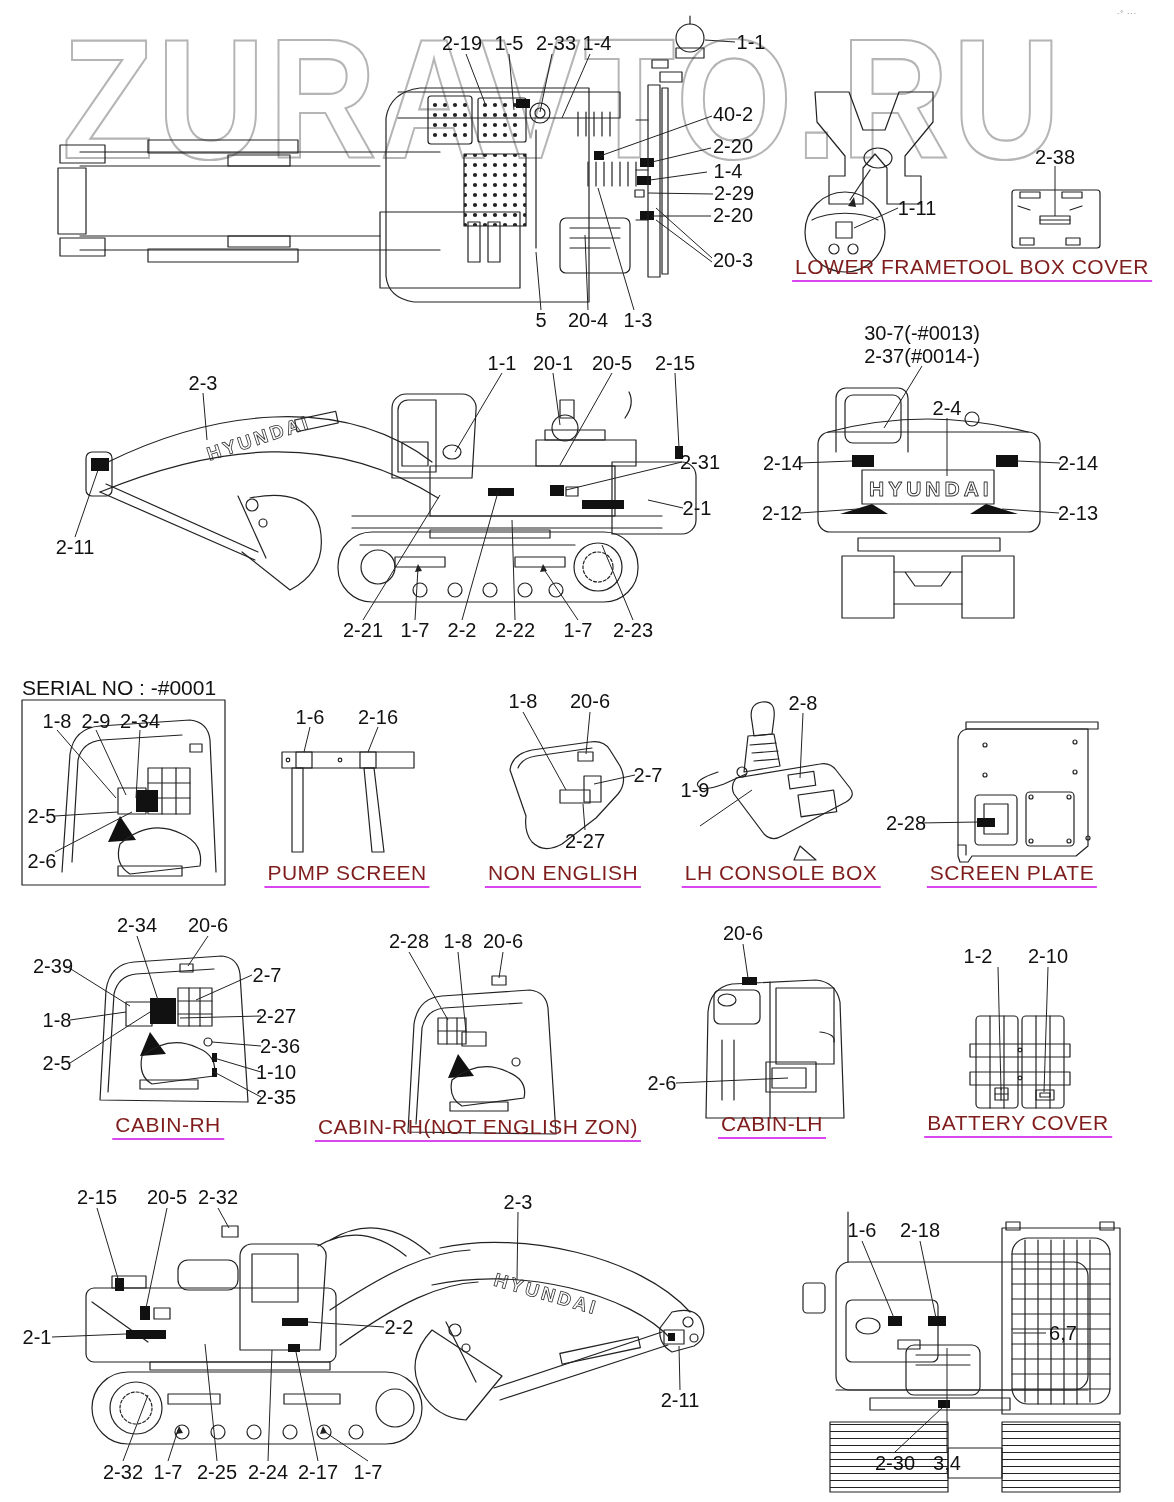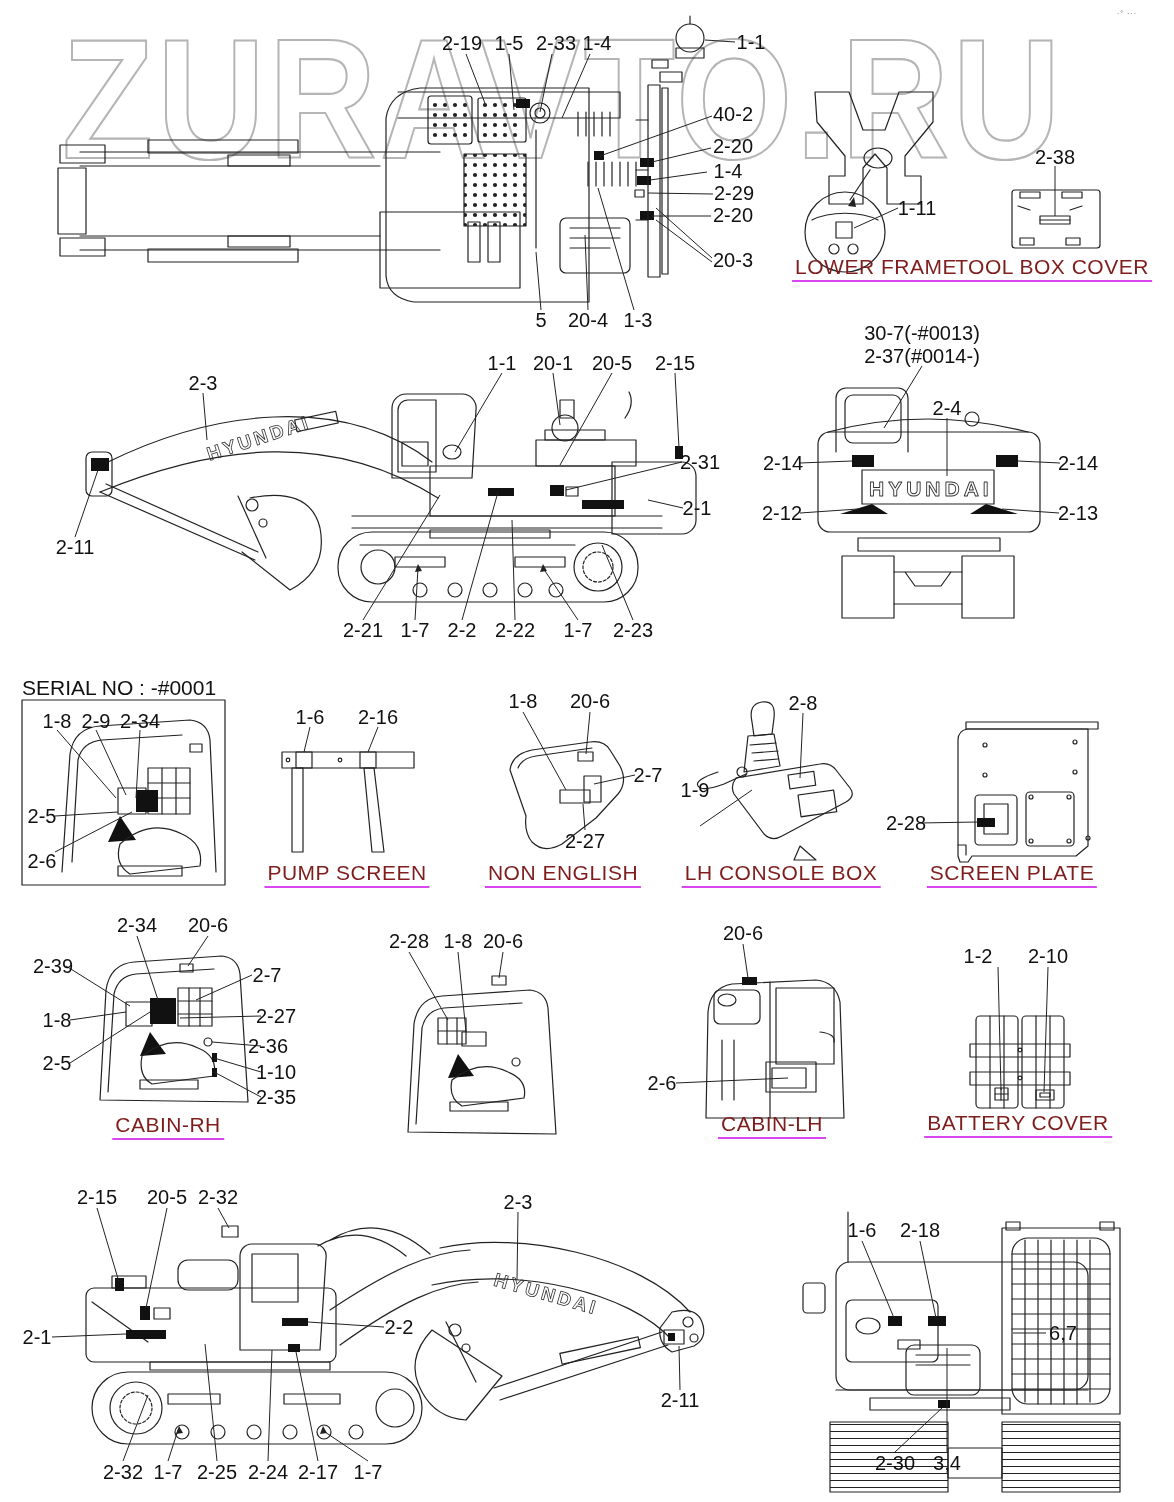--- a/index.html
+++ b/index.html
@@ -451,28 +451,29 @@
 <span class="co" style="left:906px;top:823px">2-28</span>
 <span class="vt" style="left:1012px;top:862px">SCREEN PLATE</span>
 
 <span class="co" style="left:137px;top:925px">2-34</span>
 <span class="co" style="left:208px;top:925px">20-6</span>
 <span class="co" style="left:53px;top:966px">2-39</span>
 <span class="co" style="left:267px;top:975px">2-7</span>
 <span class="co" style="left:57px;top:1020px">1-8</span>
 <span class="co" style="left:276px;top:1016px">2-27</span>
 <span class="co" style="left:57px;top:1063px">2-5</span>
-<span class="co" style="left:268px;top:1046px">2-36</span>
+<span class="co" style="left:280px;top:1046px">2-36</span>
 <span class="co" style="left:276px;top:1072px">1-10</span>
 <span class="co" style="left:276px;top:1097px">2-35</span>
 <span class="vt" style="left:168px;top:1114px">CABIN-RH</span>
 
 <span class="co" style="left:409px;top:941px">2-28</span>
 <span class="co" style="left:458px;top:941px">1-8</span>
 <span class="co" style="left:503px;top:941px">20-6</span>
+<span class="vt" style="left:478px;top:1116px">CABIN-RH(NOT ENGLISH ZON)</span>
 
 <span class="co" style="left:743px;top:933px">20-6</span>
 <span class="co" style="left:662px;top:1083px">2-6</span>
 <span class="vt" style="left:772px;top:1113px">CABIN-LH</span>
 
 <span class="co" style="left:978px;top:956px">1-2</span>
 <span class="co" style="left:1048px;top:956px">2-10</span>
 <span class="vt" style="left:1018px;top:1112px">BATTERY COVER</span>
 
 <span class="co" style="left:97px;top:1197px">2-15</span>

